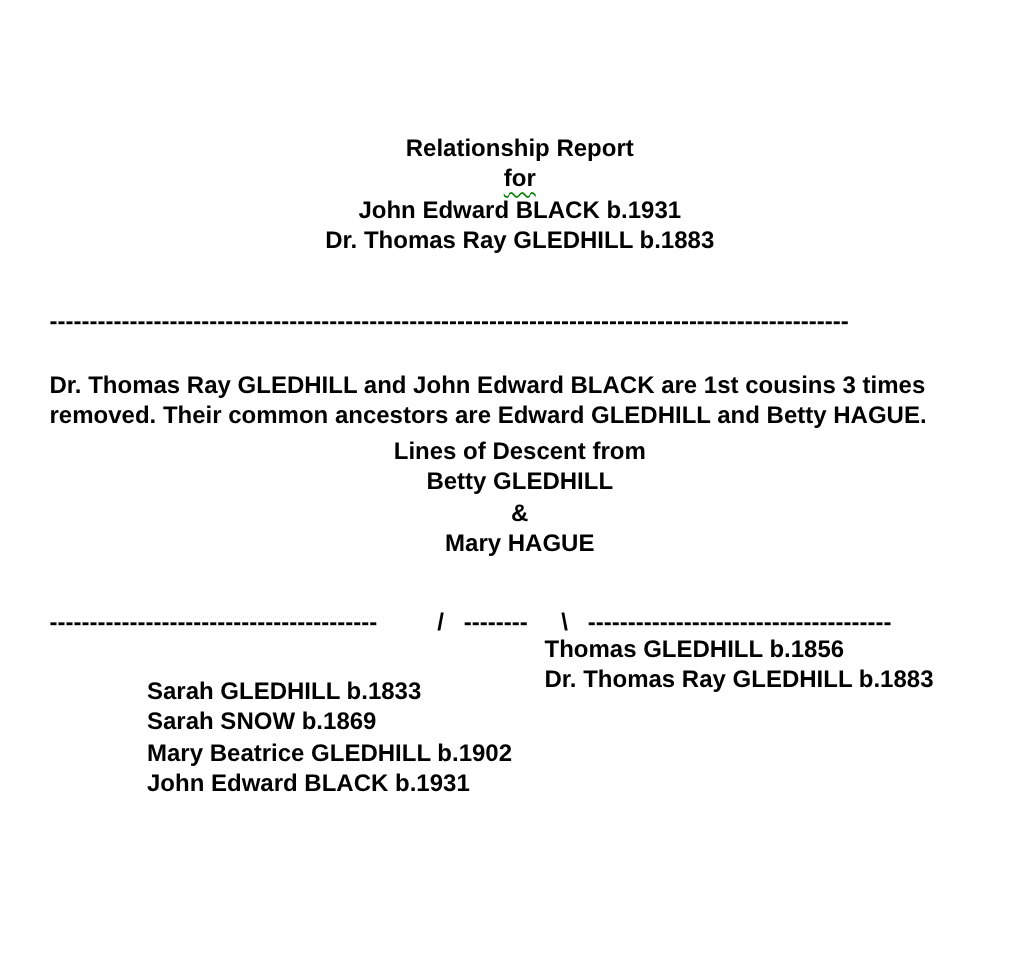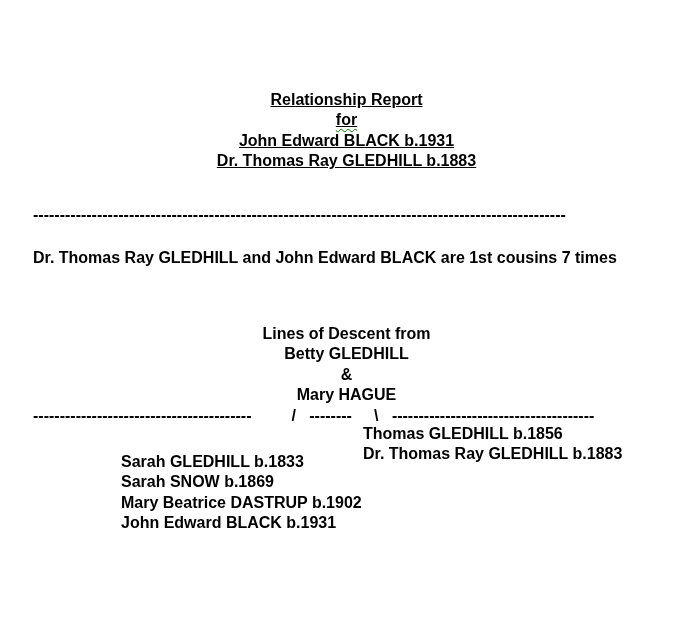--- a/index.html
+++ b/index.html
@@ -26,26 +26,26 @@
     position: absolute;
     left: 33px;
     width: 627px;
     text-align: center;
   }
   .left-block {
     position: absolute;
     left: 33px;
     text-align: left;
   }
-  .title-block    { top: 90px; text-decoration: underline; }
+  .title-block    { top: 90px; }
   .separator-1    { top: 205px; }
   .summary-block  { top: 248px; }
-  .descent-block  { top: 324px; }
+  .descent-block  { top: 292px; }
   .branch-block   { top: 406px; }
-  .col-left  { position: absolute; top: 452px; left: 98px;  text-align: left; margin-left: 23px; }
+  .col-left  { position: absolute; top: 452px; left: 98px;  text-align: left; }
   .col-right { position: absolute; top: 424px; left: 363px; text-align: left; }
   .squiggle {
     text-decoration-line: underline;
     text-decoration-style: wavy;
     text-decoration-color: #008000;
     text-decoration-thickness: 1px;
     text-underline-offset: 3px;
   }
 </style>
 </head>
@@ -58,38 +58,39 @@
     <div class="line squiggle">for</div>
     <div class="line">John Edward BLACK b.1931</div>
     <div class="line">Dr. Thomas Ray GLEDHILL b.1883</div>
   </div>
 
   <div class="left-block separator-1">
     <div class="line">----------------------------------------------------------------------------------------------------</div>
   </div>
 
   <div class="left-block summary-block">
-    <div class="line">Dr. Thomas Ray GLEDHILL and John Edward BLACK are 1st cousins 7 times</div>
+    <div class="line">Dr. Thomas Ray GLEDHILL and John Edward BLACK are 1st cousins 3 times</div>
+    <div class="line">removed. Their common ancestors are Edward GLEDHILL and Betty HAGUE.</div>
   </div>
 
   <div class="center-block descent-block">
     <div class="line">Lines of Descent from</div>
     <div class="line">Betty GLEDHILL</div>
     <div class="line">&amp;</div>
     <div class="line">Mary HAGUE</div>
   </div>
 
   <div class="left-block branch-block">
     <div class="line">-----------------------------------------         /   --------     \   --------------------------------------</div>
   </div>
 
   <div class="col-left">
     <div class="line">Sarah GLEDHILL b.1833</div>
     <div class="line">Sarah SNOW b.1869</div>
-    <div class="line">Mary Beatrice DASTRUP b.1902</div>
+    <div class="line">Mary Beatrice GLEDHILL b.1902</div>
     <div class="line">John Edward BLACK b.1931</div>
   </div>
 
   <div class="col-right">
     <div class="line">Thomas GLEDHILL b.1856</div>
     <div class="line">Dr. Thomas Ray GLEDHILL b.1883</div>
   </div>
 
 </div>
 

